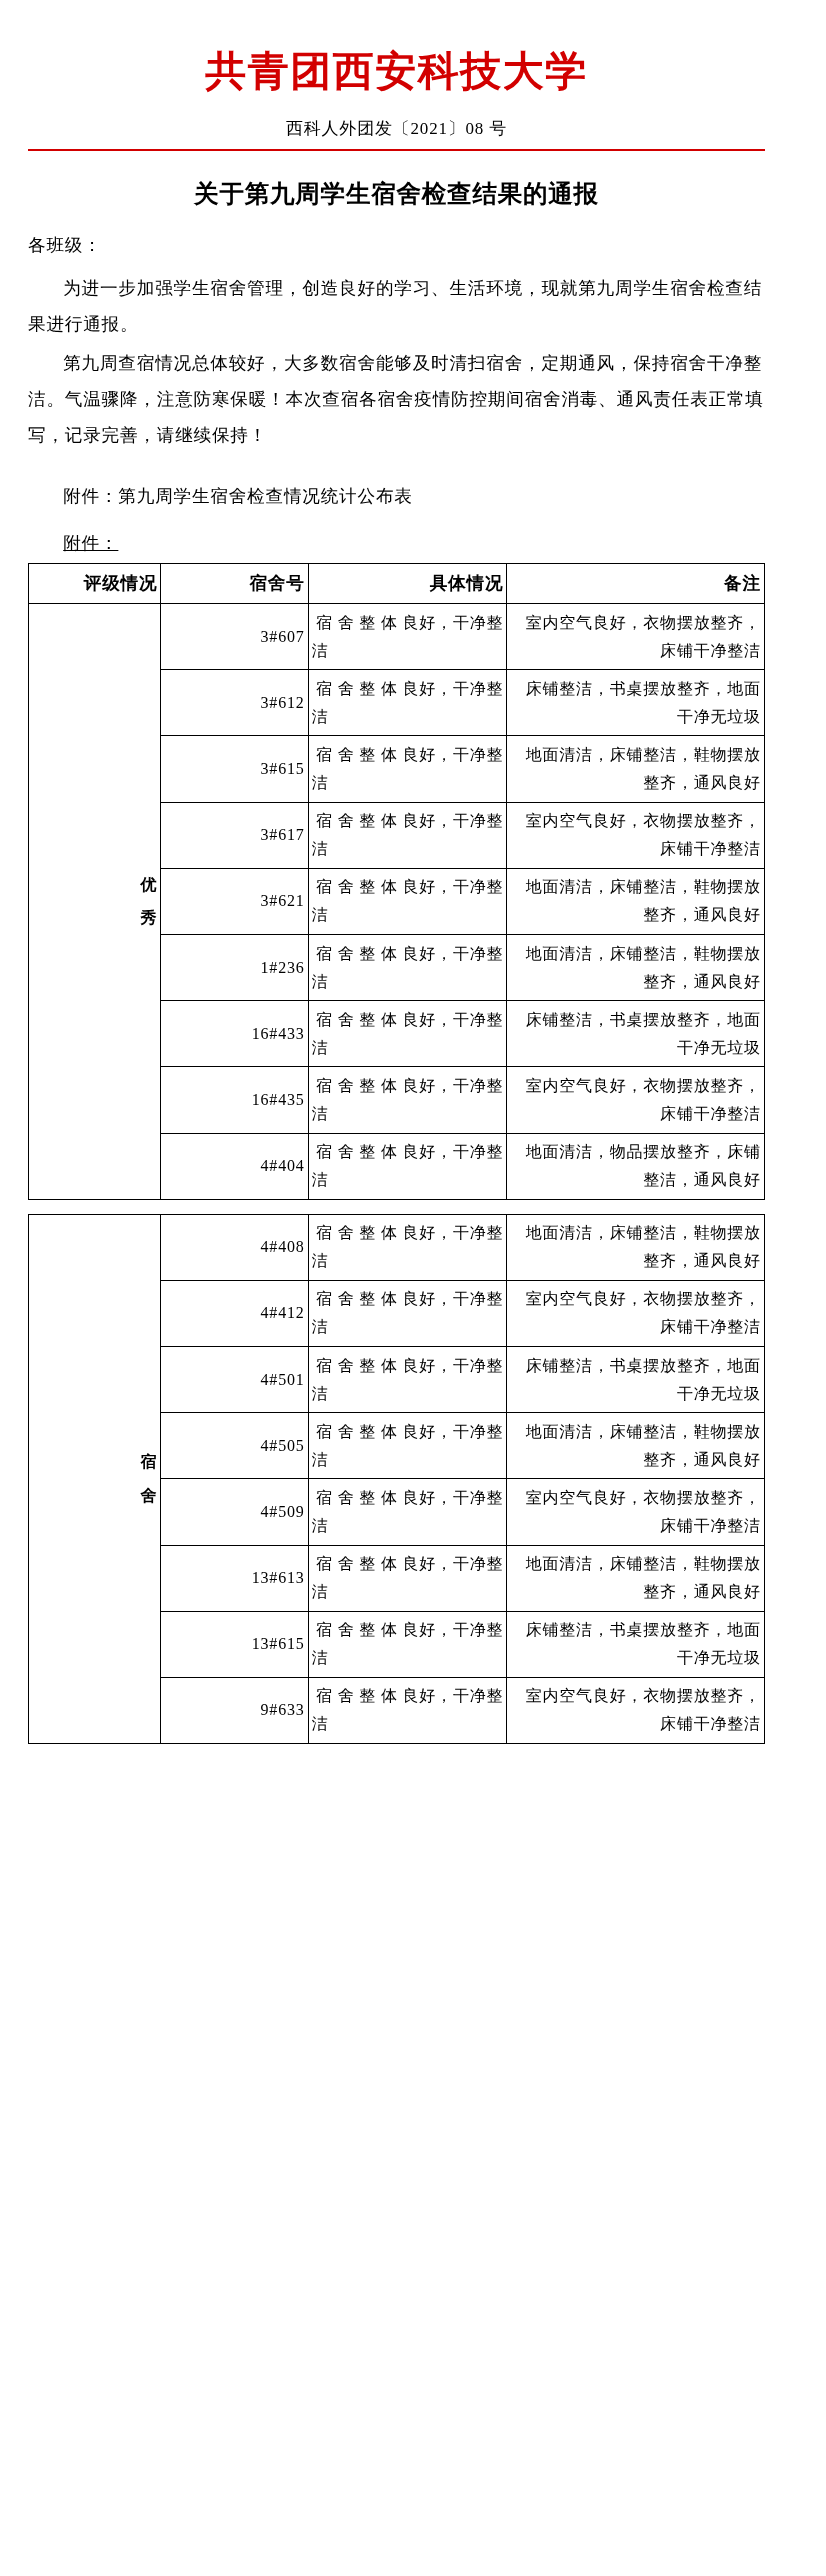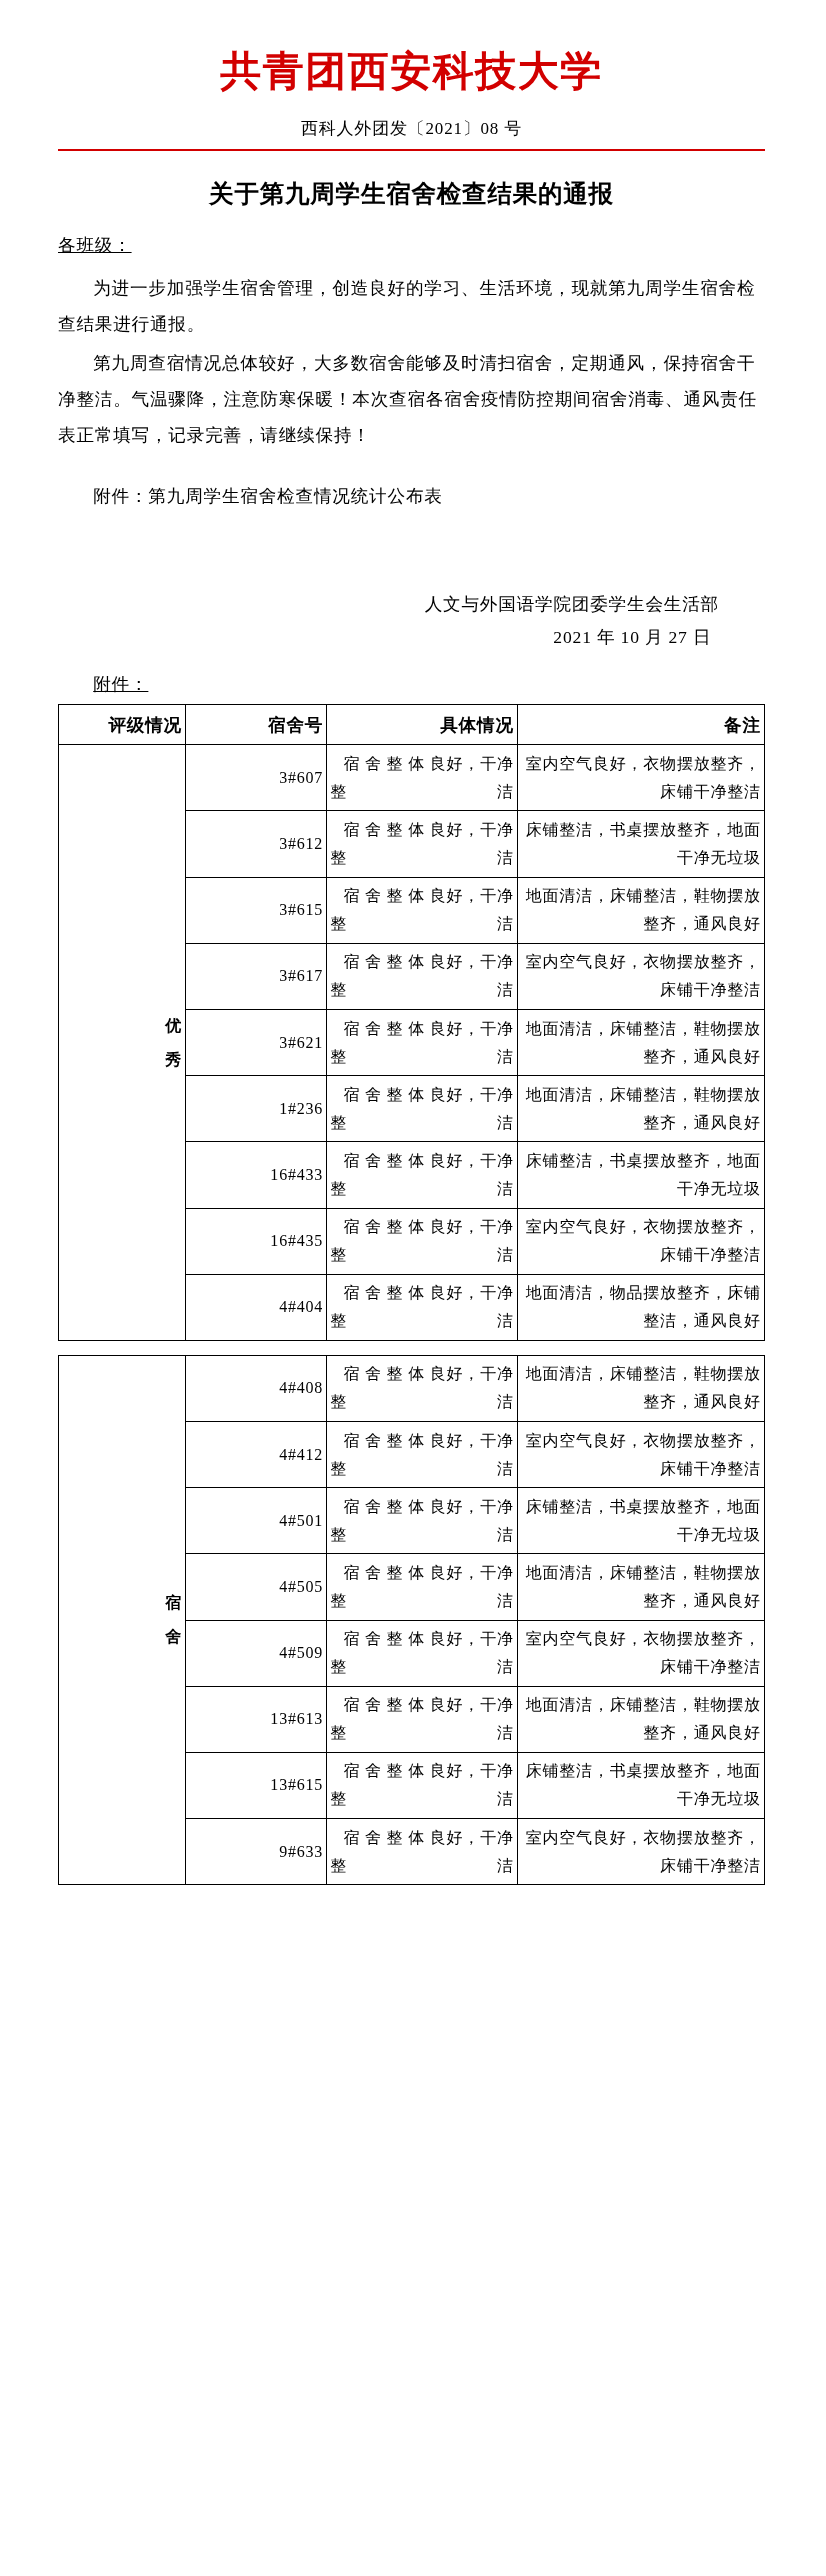--- a/index.html
+++ b/index.html
@@ -8,21 +8,21 @@
     background: #ffffff;
   }
   body {
     width: 826px;
     font-family: "Liberation Serif", "DejaVu Serif", serif;
     color: #000;
   }
   .page {
     width: 826px;
     box-sizing: border-box;
-    padding: 46px 61px 31px 58px;
+    padding: 46px 61px 31px 28px;
     background: #fff;
   }
   .doc-header {
     text-align: center;
   }
   .doc-title-line {
     color: #d20000;
     font-weight: bold;
     font-size: 41px;
     line-height: 1.25;
@@ -45,21 +45,20 @@
     text-align: center;
     font-size: 24.5px;
     font-weight: bold;
     margin-bottom: 23px;
     letter-spacing: 0.8px;
   }
   .salutation {
     font-size: 17.6px;
     margin-bottom: 12.2px;
     letter-spacing: 0.8px;
-    text-decoration: underline;
   }
   .body-p {
     font-size: 17.6px;
     line-height: 2.05;
     text-indent: 2em;
     letter-spacing: 0.8px;
     margin: 0 0 3.1px 0;
   }
   .attach-note {
     font-size: 17.6px;
@@ -156,24 +155,20 @@
 
   <div class="notice-title">关于第九周学生宿舍检查结果的通报</div>
 
   <div class="salutation">各班级：</div>
 
   <p class="body-p">为进一步加强学生宿舍管理，创造良好的学习、生活环境，现就第九周学生宿舍检查结果进行通报。</p>
   <p class="body-p">第九周查宿情况总体较好，大多数宿舍能够及时清扫宿舍，定期通风，保持宿舍干净整洁。气温骤降，注意防寒保暖！本次查宿各宿舍疫情防控期间宿舍消毒、通风责任表正常填写，记录完善，请继续保持！</p>
 
   <div class="attach-note">附件：第九周学生宿舍检查情况统计公布表</div>
 
-  <div class="signature">
-    <div class="sig-line">人文与外国语学院团委学生会生活部</div>
-    <div class="sig-date">2021 年 10 月 27 日</div>
-  </div>
 
   <div class="attach-label">附件：</div>
 
   <table class="dorm">
     <colgroup>
       <col class="col-grade">
         <col class="col-room">
         <col class="col-detail">
         <col class="col-remark">
     </colgroup>

